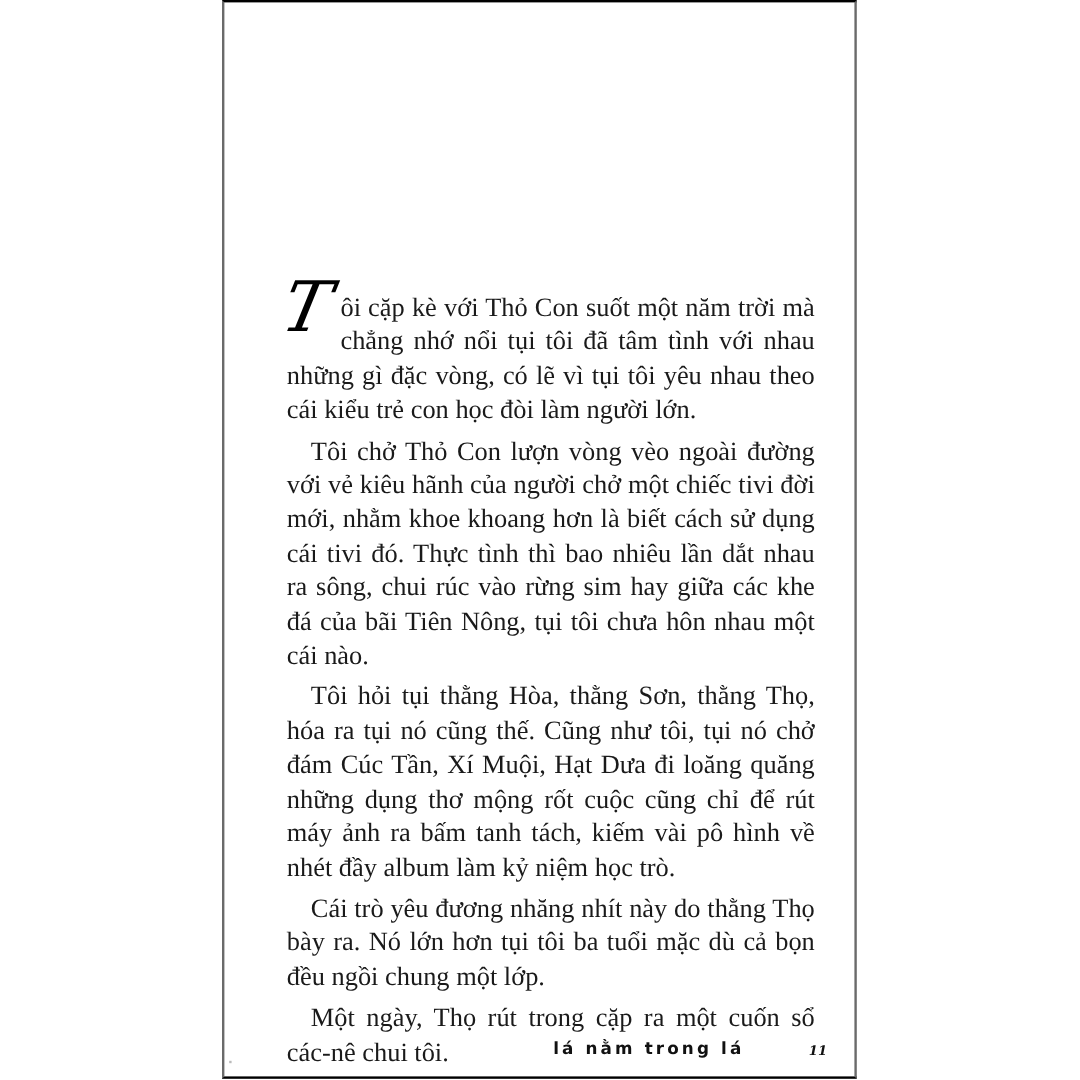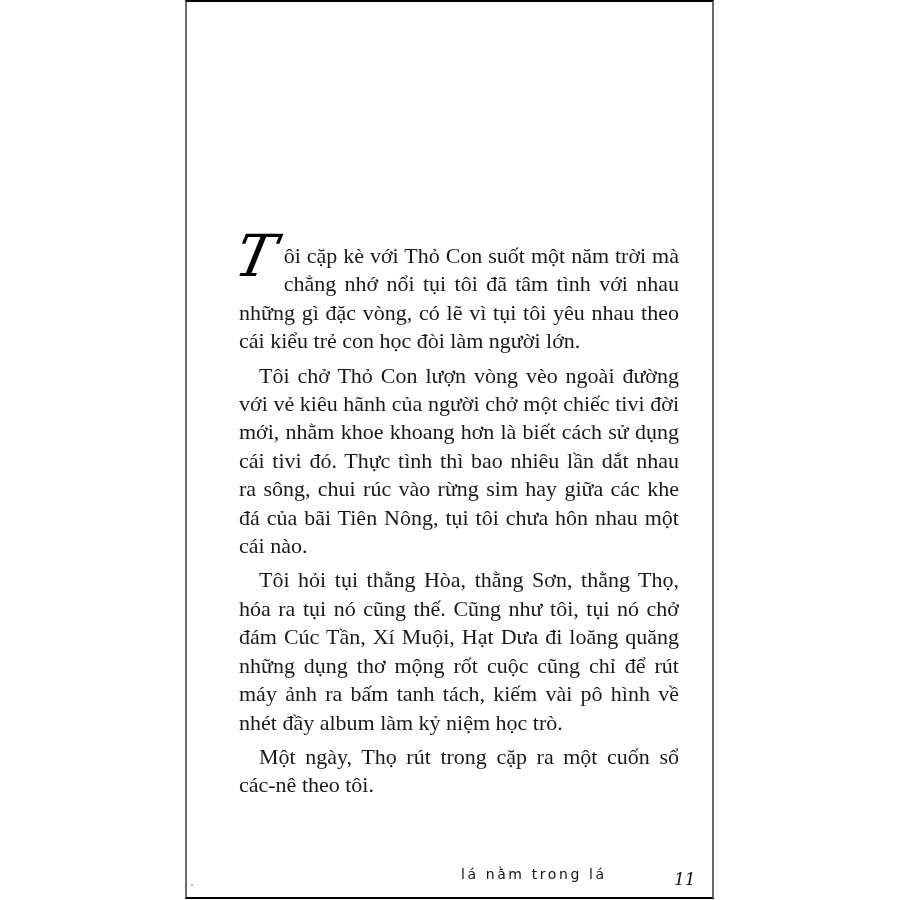--- a/index.html
+++ b/index.html
@@ -58,54 +58,55 @@
       left: 0;
       right: 0;
       top: 864px;
       height: 26px;
     }
     .running-title {
       position: absolute;
       left: 274px;
       top: 0;
       font-family: "DejaVu Sans", sans-serif;
-      font-weight: normal;
+      font-weight: bold;
       font-size: 14px;
       letter-spacing: 2.6px;
       color: #111;
     }
     .page-number {
       position: absolute;
       left: 487px;
       top: 3px;
       font-family: "DejaVu Serif", serif;
       font-style: italic;
-      font-weight: normal;
-      font-size: 17px;
+      font-weight: bold;
+      font-size: 11px;
       color: #111;
     }
     .speck {
       position: absolute;
       width: 2px;
       height: 2px;
       background: #bbb;
     }
   </style>
 </head>
 <body>
 
 <div class="page">
 
   <div class="body-text">
     <p class="para first">
       <span class="dropcap">T</span><span>ôi cặp kè với Thỏ Con suốt một năm trời mà chẳng nhớ nổi tụi tôi đã tâm tình với nhau những gì đặc vòng, có lẽ vì tụi tôi yêu nhau theo cái kiểu trẻ con học đòi làm người lớn.</span>
     </p>
     <p class="para">Tôi chở Thỏ Con lượn vòng vèo ngoài đường với vẻ kiêu hãnh của người chở một chiếc tivi đời mới, nhằm khoe khoang hơn là biết cách sử dụng cái tivi đó. Thực tình thì bao nhiêu lần dắt nhau ra sông, chui rúc vào rừng sim hay giữa các khe đá của bãi Tiên Nông, tụi tôi chưa hôn nhau một cái nào.</p>
     <p class="para">Tôi hỏi tụi thằng Hòa, thằng Sơn, thằng Thọ, hóa ra tụi nó cũng thế. Cũng như tôi, tụi nó chở đám Cúc Tần, Xí Muội, Hạt Dưa đi loăng quăng những dụng thơ mộng rốt cuộc cũng chỉ để rút máy ảnh ra bấm tanh tách, kiếm vài pô hình về nhét đầy album làm kỷ niệm học trò.</p>
-    <p class="para">Một ngày, Thọ rút trong cặp ra một cuốn sổ các-nê theo tôi.</p>
+    <p class="para">Cái trò yêu đương nhăng nhít này do thằng Thọ bày ra. Nó lớn hơn tụi tôi ba tuổi mặc dù cả bọn đều ngồi chung một lớp.</p>
+    <p class="para">Một ngày, Thọ rút trong cặp ra một cuốn sổ các-nê chui tôi.</p>
   </div>
 
   <div class="footer">
     <span class="running-title">lá nằm trong lá</span>
     <span class="page-number">11</span>
   </div>
 
   <span class="speck" style="left:4px; top:882px;"></span>
 </div>
 

